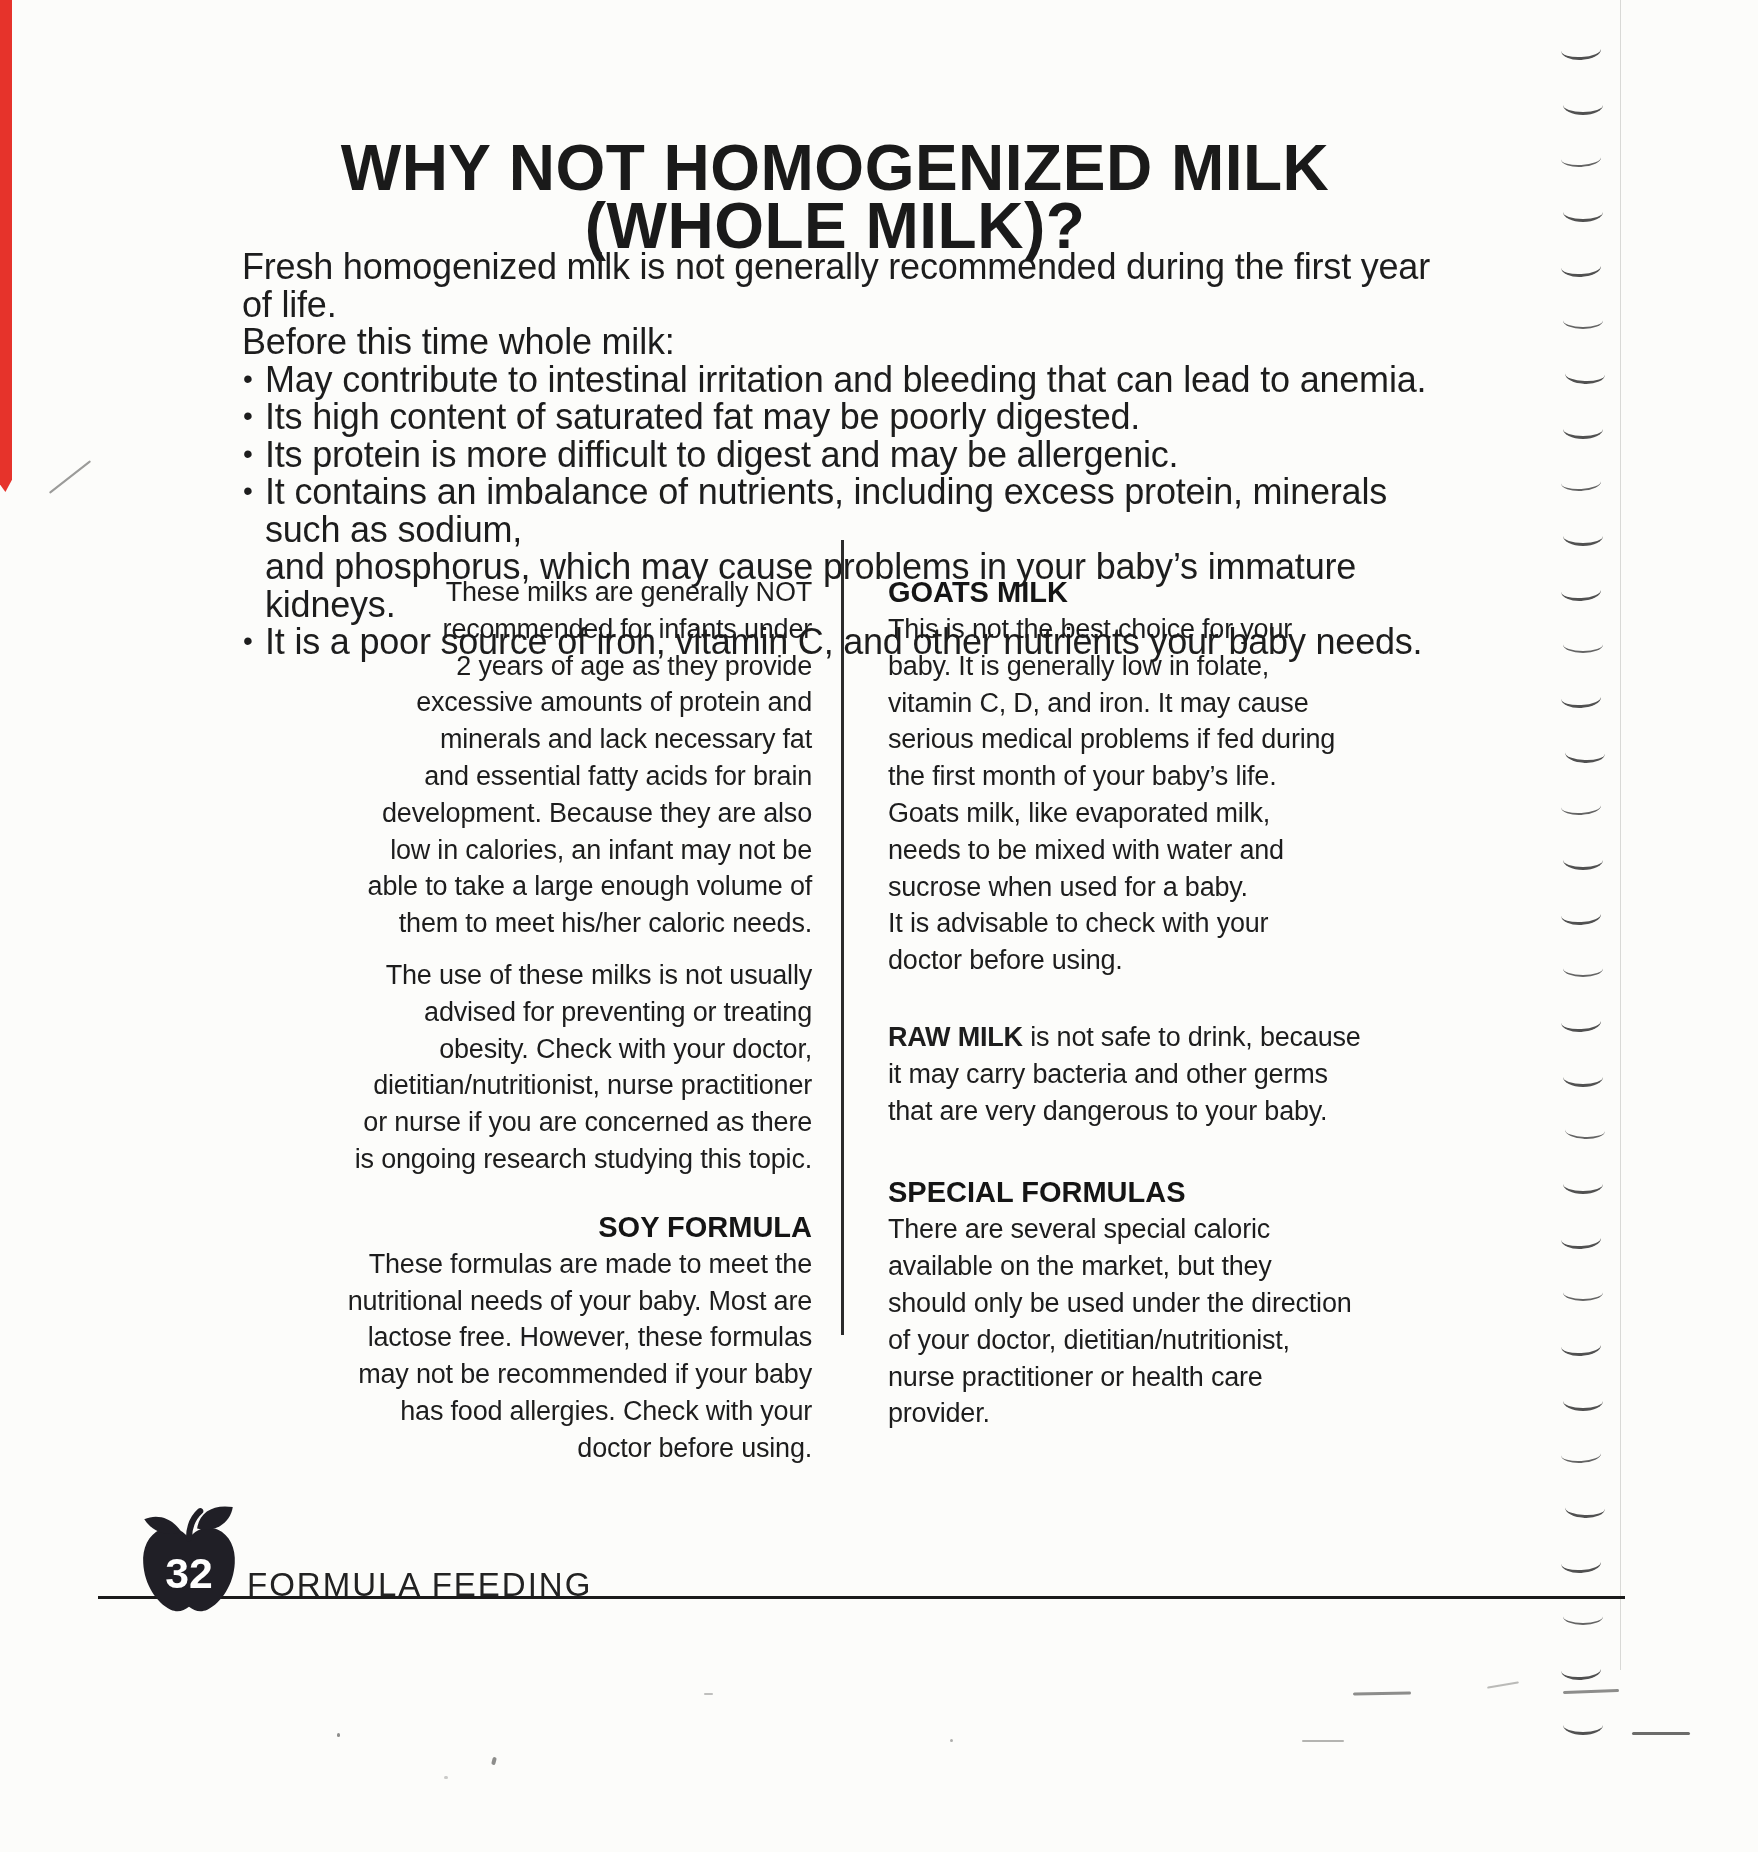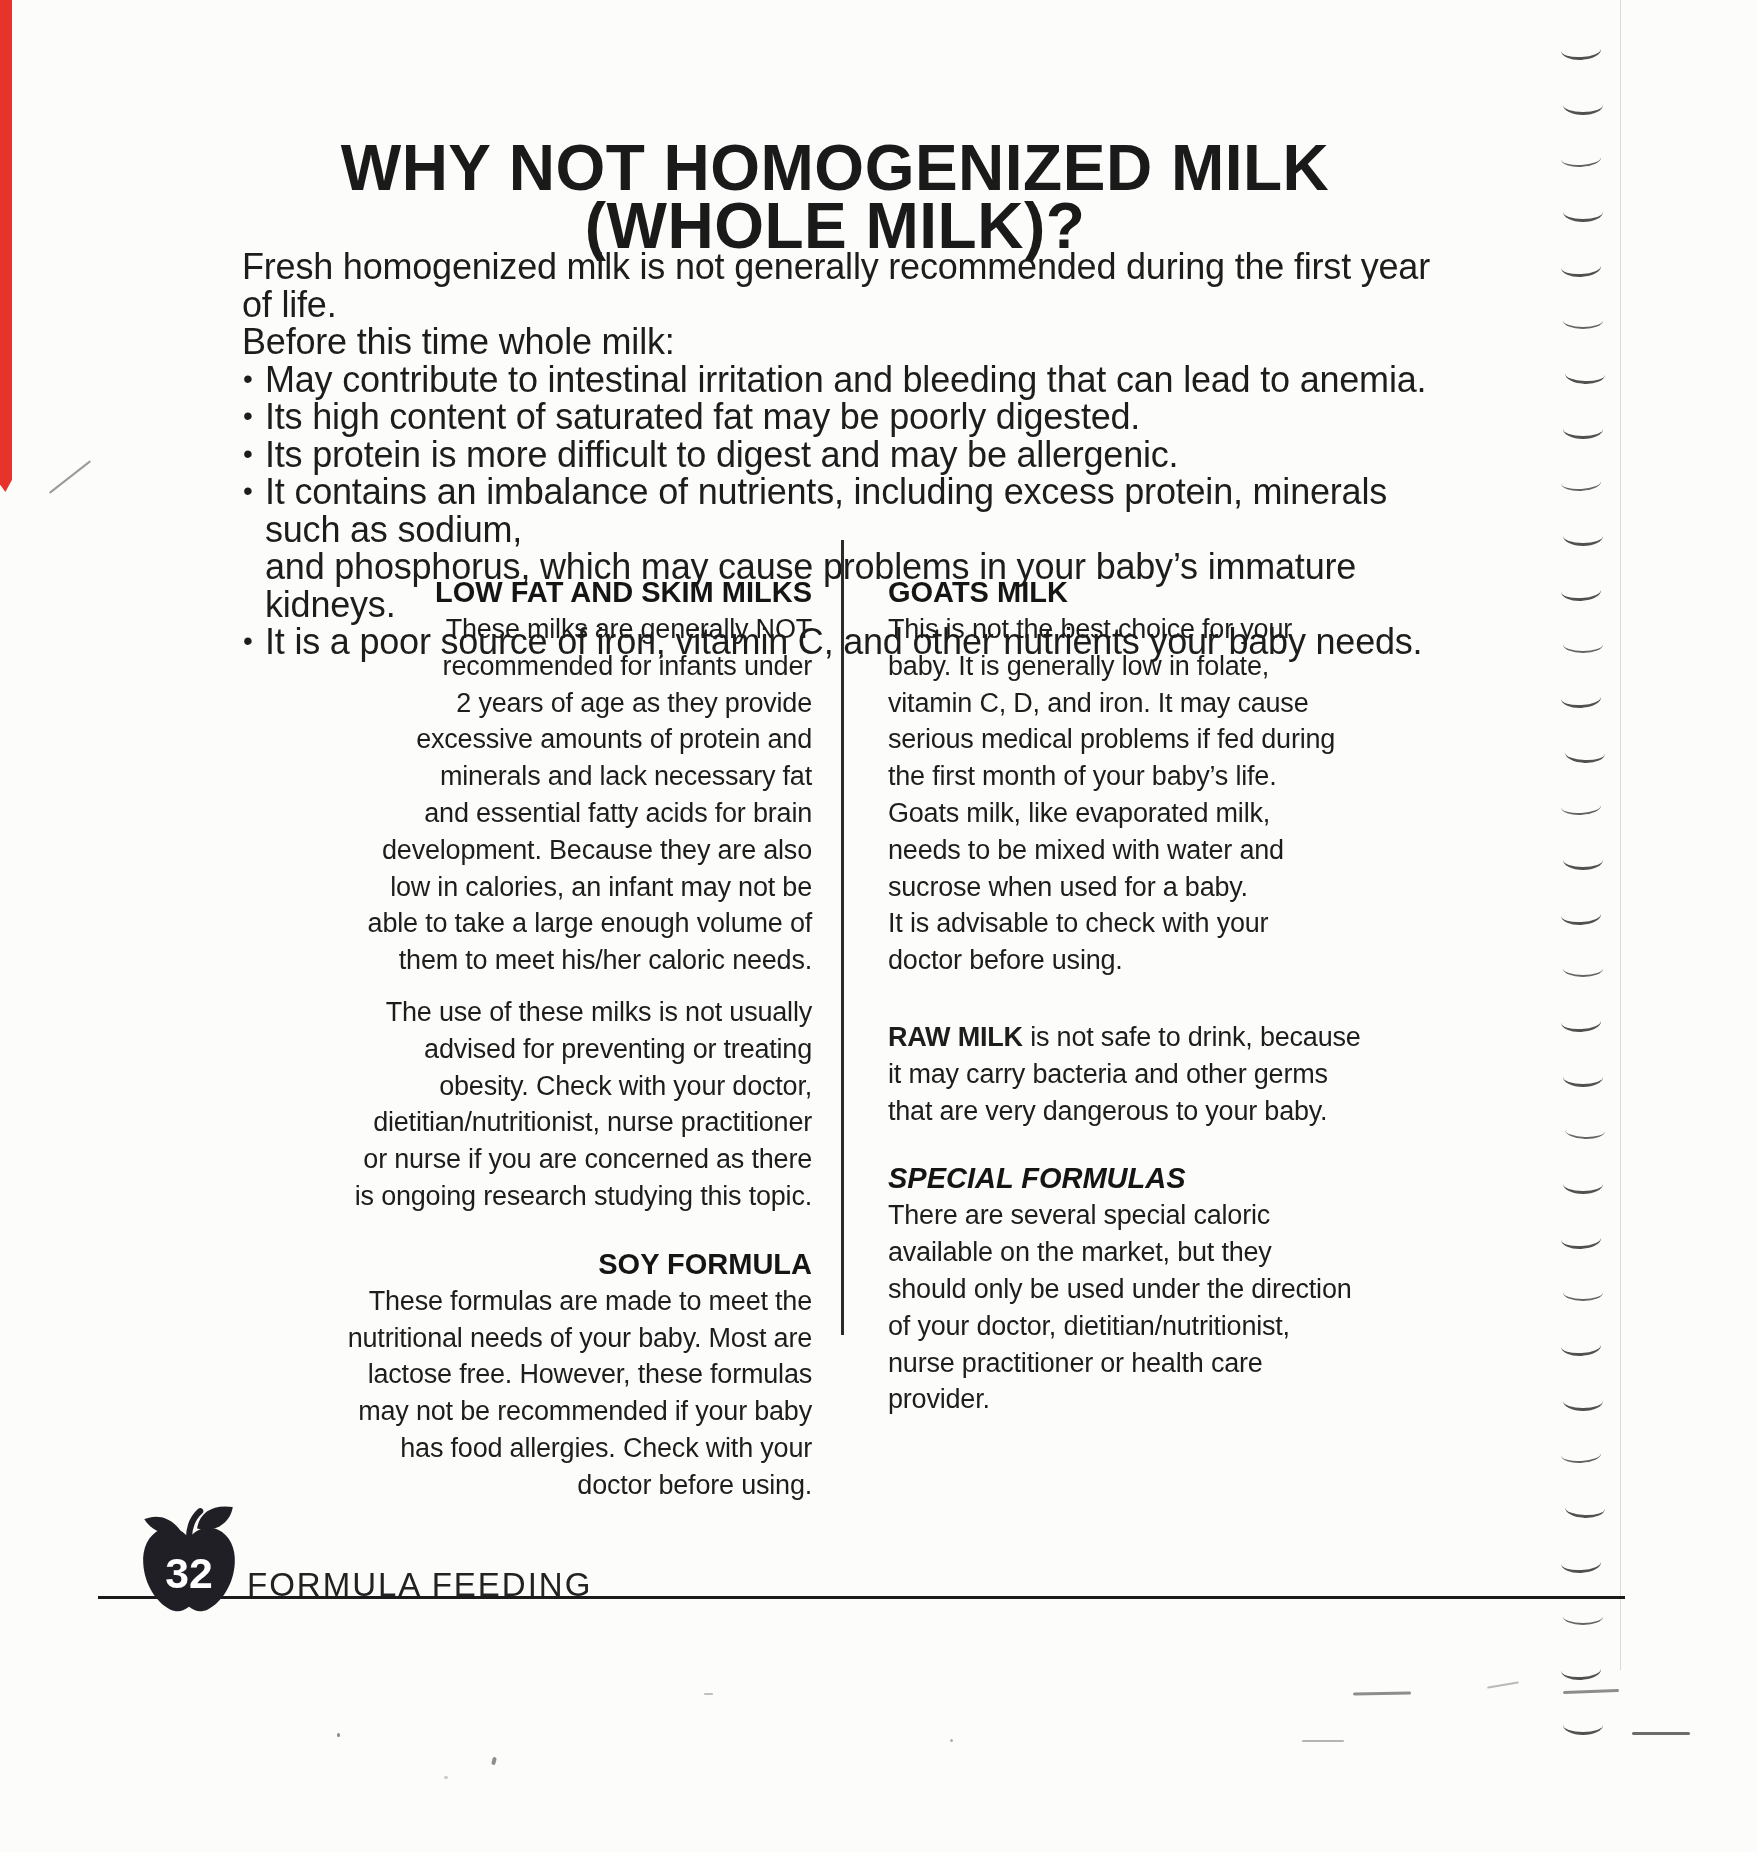--- a/index.html
+++ b/index.html
@@ -81,21 +81,21 @@
   .col-left .soy-head { margin-top:31px; }
   .col-divider {
     position:absolute; left:841px; top:540px; width:3px; height:795px;
     background:#2b2b2b;
   }
   .col-right {
     position:absolute; left:888px; top:574px; width:600px;
     text-align:left;
   }
   .col-right .raw-para { margin-top:40px; }
-  .col-right .special-head { margin-top:31px;font-style:italic; }
+  .col-right .special-head { margin-top:45px; }
   .bold-lead { font-weight:bold; }
 
   
   .footer-rule {
     position:absolute; left:98px; top:1596px; width:1527px; height:3px;
     background:#1b1b1b;
   }
   .apple-badge { position:absolute; left:138px; top:1504px; width:102px; height:118px; z-index:2; }
   .footer-label {
     position:absolute; left:247px; top:1566px;
@@ -166,21 +166,20 @@
     <li>Its protein is more difficult to digest and may be allergenic.</li>
     <li>It contains an imbalance of nutrients, including excess protein, minerals such as sodium,
 and phosphorus, which may cause problems in your baby’s immature kidneys.</li>
     <li>It is a poor source of iron, vitamin C, and other nutrients your baby needs.</li>
   </ul>
 </div>
 
 <div class="col-divider"></div>
 
 <div class="col col-left">
-  <h3>LOW FAT AND SKIM MILKS</h3>
   <p>These milks are generally NOT
 recommended for infants under
 2 years of age as they provide
 excessive amounts of protein and
 minerals and lack necessary fat
 and essential fatty acids for brain
 development. Because they are also
 low in calories, an infant may not be
 able to take a large enough volume of
 them to meet his/her caloric needs.</p>

